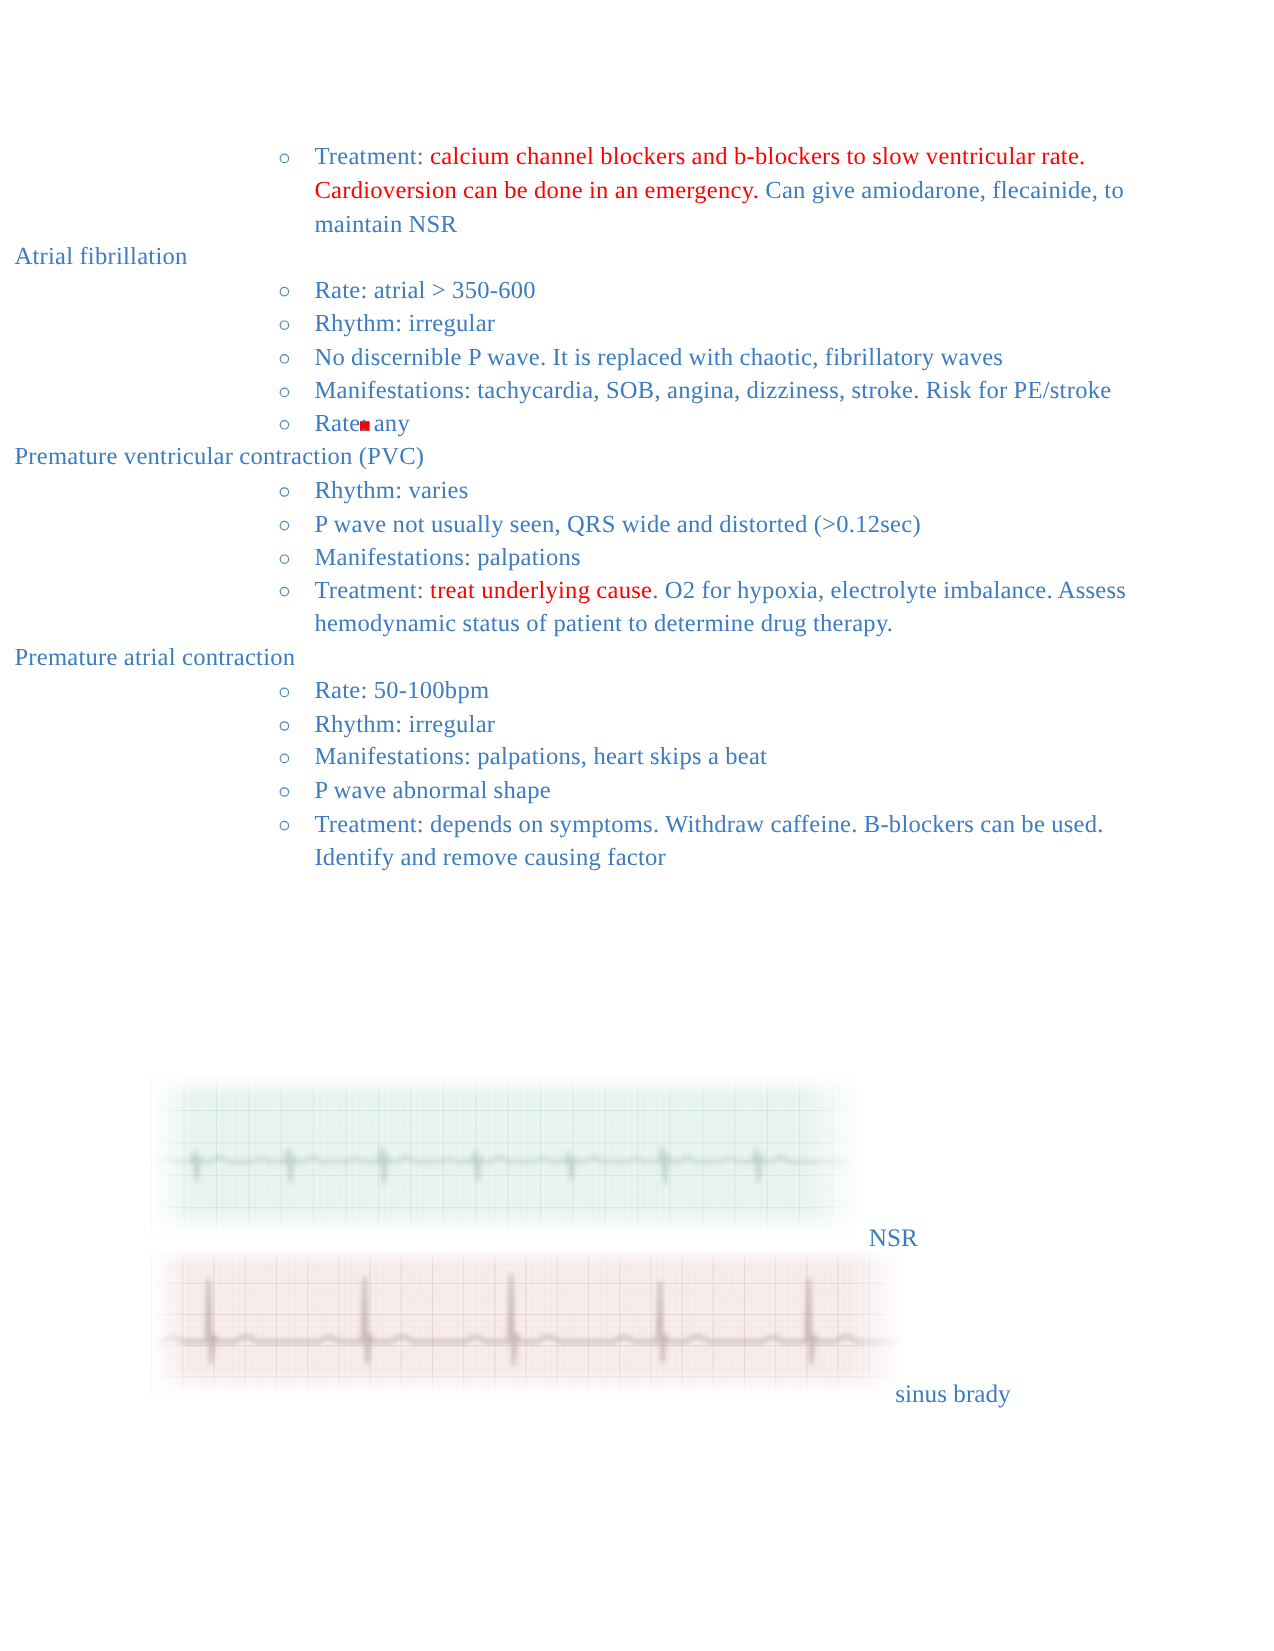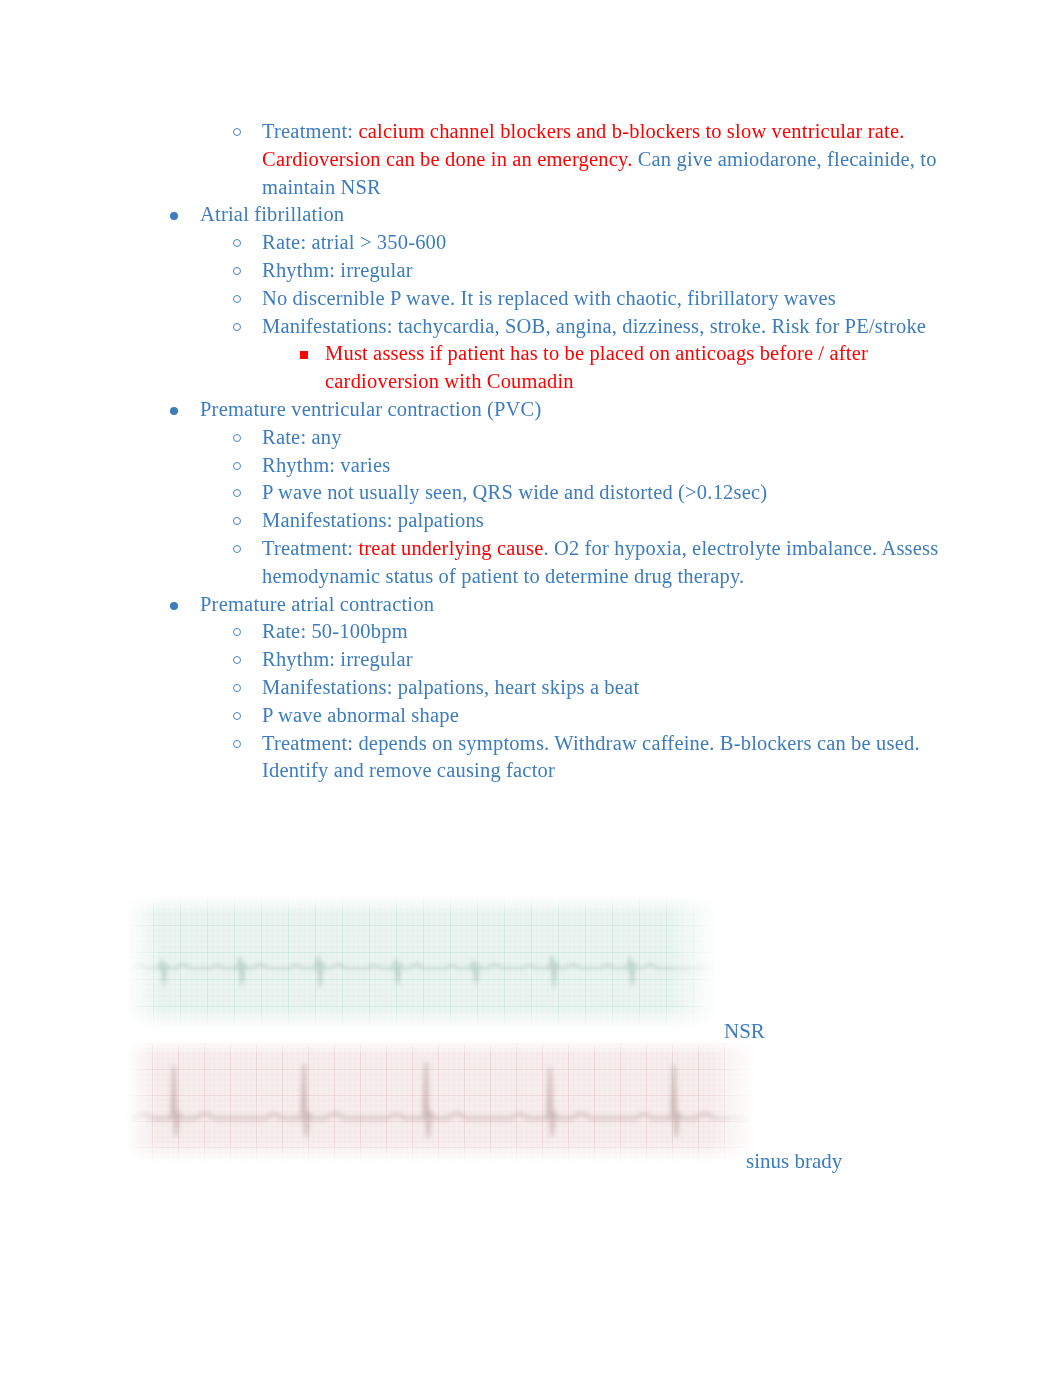--- a/index.html
+++ b/index.html
@@ -36,21 +36,20 @@
     font-size: 20.5px;
     line-height: 27.8px;
     letter-spacing: 0.01em;
     color: #3c7cbf;
     font-family: "Liberation Serif", "DejaVu Serif", serif;
     word-spacing: -0.01em;
   }
 
   
   .lvl1 {
-    margin-left: 188px;
     width: 760px;
   }
   .lvl1 > .bullet {
     position: absolute;
     left: -30px;
     top: 11px;
     width: 8px;
     height: 8px;
     border-radius: 50%;
     background: #3c7cbf;
@@ -128,23 +127,23 @@
 
 <div class="page">
 
   <div class="outline" id="outline-root">
       <div class="li lvl2"><span class="bullet"></span><span class="txt blue">Treatment: </span><span class="txt red">calcium channel blockers and b-blockers to slow ventricular rate. Cardioversion can be done in an emergency.</span><span class="txt blue"> Can give amiodarone, flecainide, to maintain NSR</span></div>
       <div class="li lvl1"><span class="bullet"></span><span class="txt blue">Atrial fibrillation</span></div>
       <div class="li lvl2"><span class="bullet"></span><span class="txt blue">Rate: atrial &gt; 350-600</span></div>
       <div class="li lvl2"><span class="bullet"></span><span class="txt blue">Rhythm: irregular</span></div>
       <div class="li lvl2"><span class="bullet"></span><span class="txt blue">No discernible P wave. It is replaced with chaotic, fibrillatory waves</span></div>
       <div class="li lvl2"><span class="bullet"></span><span class="txt blue">Manifestations: tachycardia, SOB, angina, dizziness, stroke. Risk for PE/stroke</span></div>
-      <div class="li lvl3"><span class="bullet"></span><span class="txt red">Must assess if patient has to be placed on anticoags before / after cardioversion with Coumadin</span></div>
+      <div class="li lvl3"><span class="bullet"></span></div>
+      <div class="li lvl2"><span class="bullet"></span><span class="txt blue">Rate: any</span></div>
       <div class="li lvl1"><span class="bullet"></span><span class="txt blue">Premature ventricular contraction (PVC)</span></div>
-      <div class="li lvl2"><span class="bullet"></span><span class="txt blue">Rate: any</span></div>
       <div class="li lvl2"><span class="bullet"></span><span class="txt blue">Rhythm: varies</span></div>
       <div class="li lvl2"><span class="bullet"></span><span class="txt blue">P wave not usually seen, QRS wide and distorted (&gt;0.12sec)</span></div>
       <div class="li lvl2"><span class="bullet"></span><span class="txt blue">Manifestations: palpations</span></div>
       <div class="li lvl2"><span class="bullet"></span><span class="txt blue">Treatment: </span><span class="txt red">treat underlying cause</span><span class="txt blue">. O2 for hypoxia, electrolyte imbalance. Assess hemodynamic status of patient to determine drug therapy.</span></div>
       <div class="li lvl1"><span class="bullet"></span><span class="txt blue">Premature atrial contraction</span></div>
       <div class="li lvl2"><span class="bullet"></span><span class="txt blue">Rate: 50-100bpm</span></div>
       <div class="li lvl2"><span class="bullet"></span><span class="txt blue">Rhythm: irregular</span></div>
       <div class="li lvl2"><span class="bullet"></span><span class="txt blue">Manifestations: palpations, heart skips a beat</span></div>
       <div class="li lvl2"><span class="bullet"></span><span class="txt blue">P wave abnormal shape</span></div>
       <div class="li lvl2"><span class="bullet"></span><span class="txt blue">Treatment: depends on symptoms. Withdraw caffeine. B-blockers can be used. Identify and remove causing factor</span></div>

